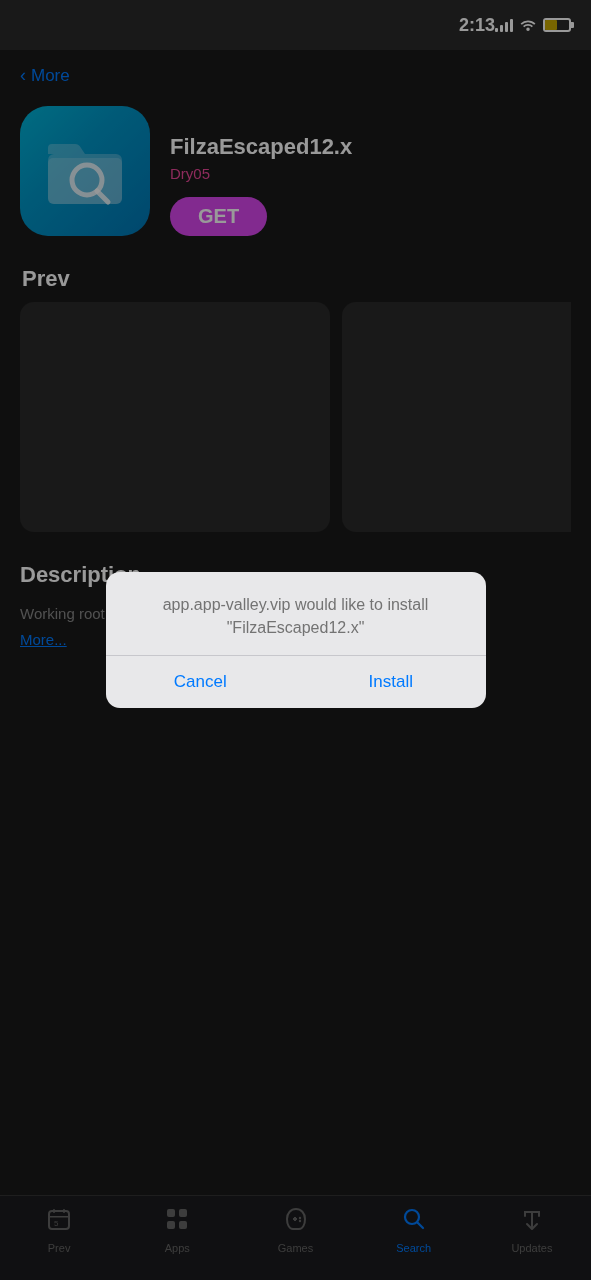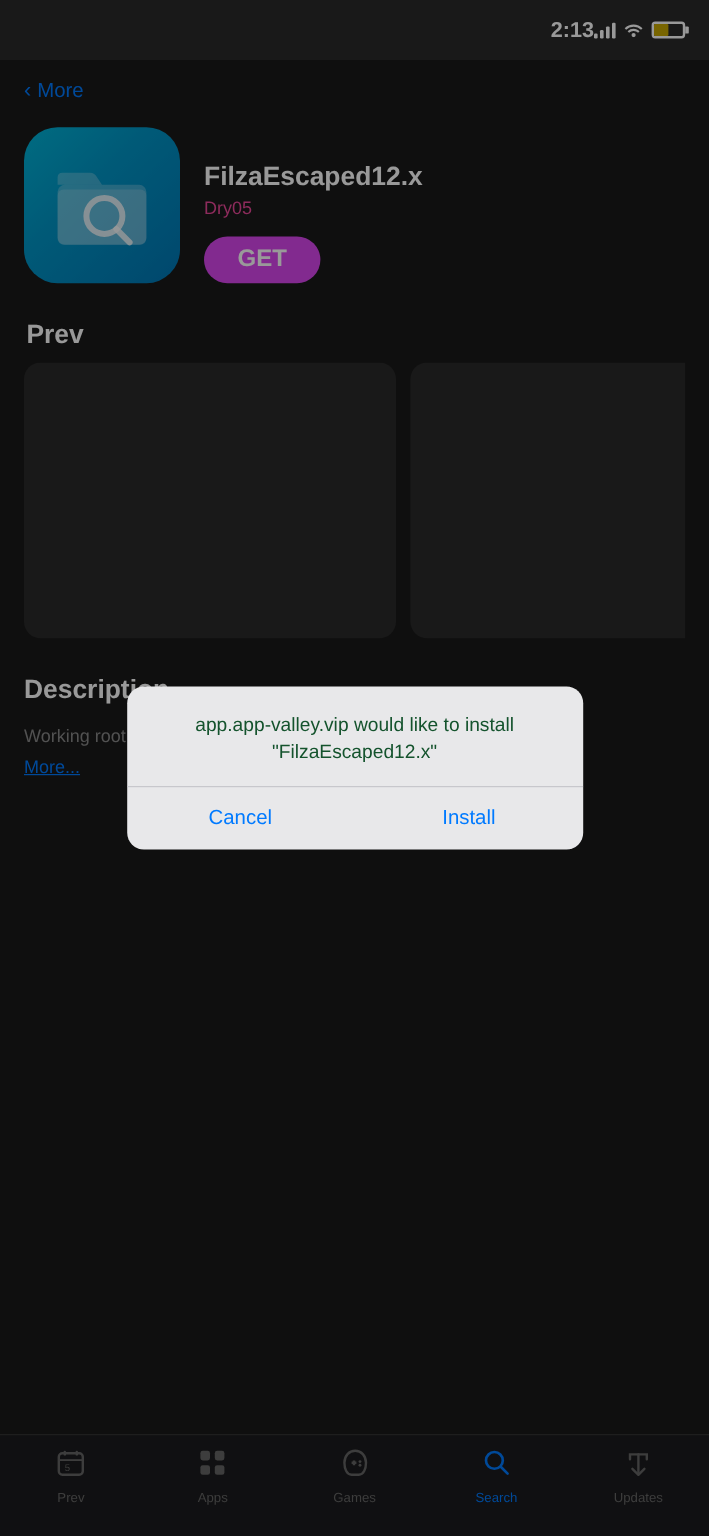--- a/index.html
+++ b/index.html
@@ -238,21 +238,21 @@
       border-radius: 14px;
       width: 380px;
       overflow: hidden;
     }
     .dialog-body {
       padding: 22px 20px 16px;
       text-align: center;
     }
     .dialog-message {
       font-size: 16px;
-      color: #14532d;
+      color: #737373;
       line-height: 1.4;
     }
     .dialog-divider-h {
       height: 1px;
       background: #c7c7cc;
     }
     .dialog-buttons {
       display: flex;
       height: 52px;
       align-items: center;

